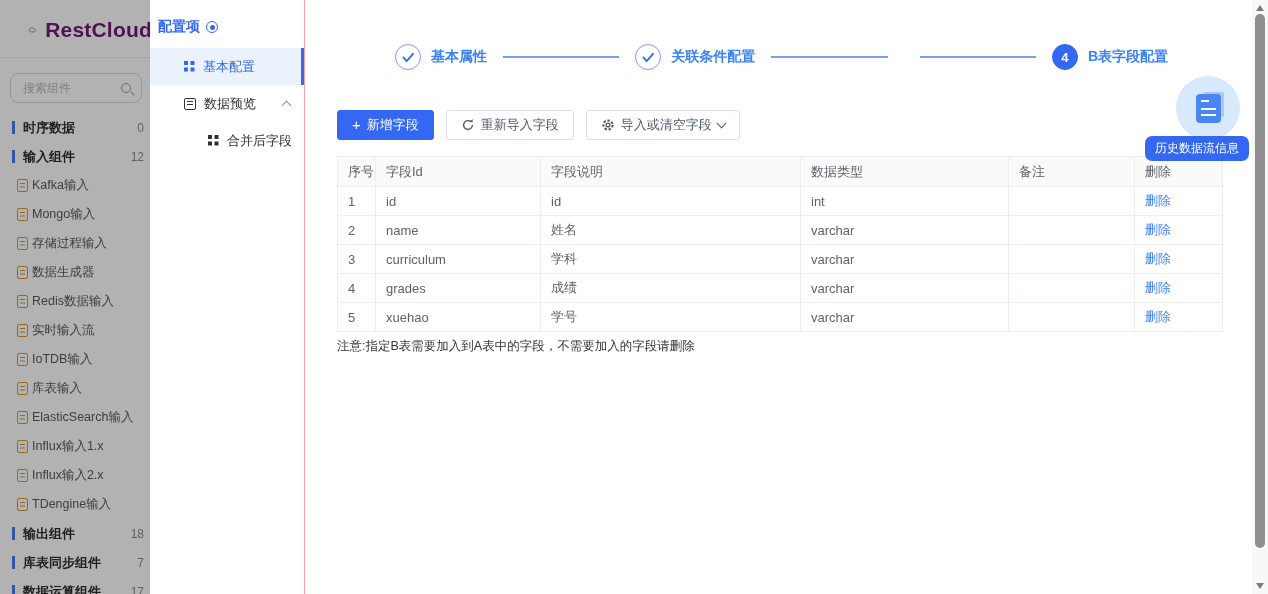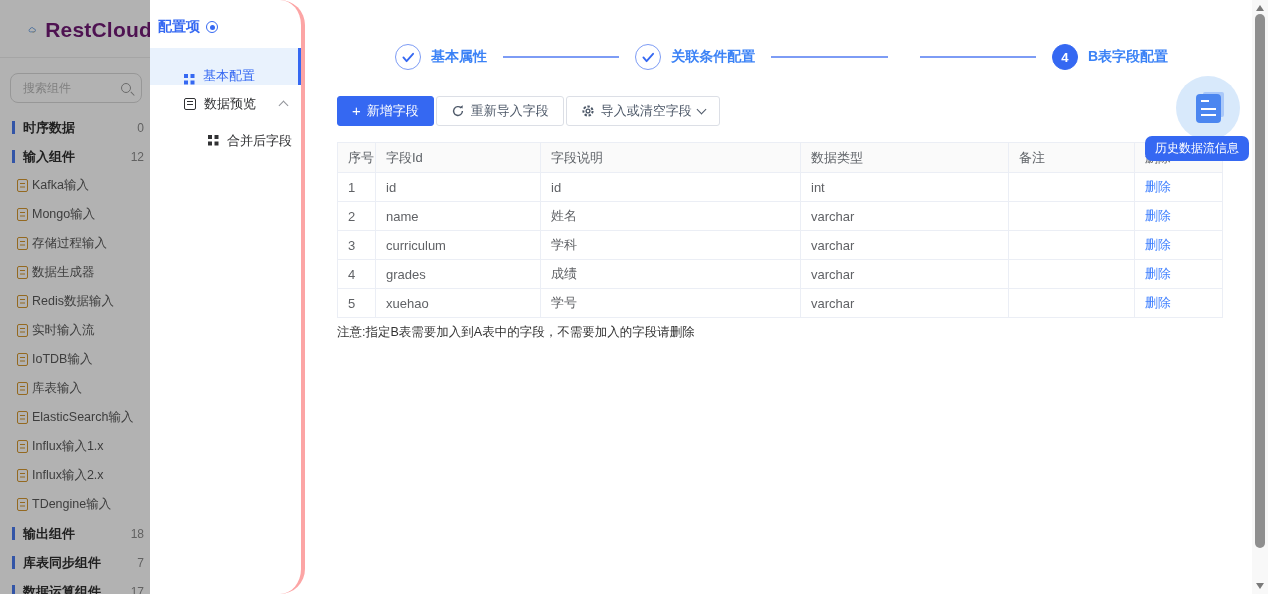--- a/index.html
+++ b/index.html
@@ -29,28 +29,28 @@
   .doc-icon::before{content:"";position:absolute;left:2px;right:2px;top:2.5px;height:1.3px;background:#d4972f;
     box-shadow:0 3.5px 0 #d4972f;}
 
   
   .backdrop{position:absolute;inset:0;background:rgba(0,0,0,.30);z-index:2;}
 
   
   .drawer{position:absolute;left:150px;top:0;right:0;bottom:0;background:#fff;z-index:3;display:flex;}
 
   
-  .cfg-panel{width:155px;flex:none;border-right:4px solid #fca5a5;box-sizing:border-box;padding-top:18px;border-radius:25px;}
+  .cfg-panel{width:155px;flex:none;border-right:1px solid #fca5a5;box-sizing:border-box;padding-top:18px;}
   .cfg-title{display:flex;align-items:center;gap:6px;padding-left:8px;color:#3568f2;font-size:14px;font-weight:700;}
   .target-icon{width:12px;height:12px;border:1.3px solid #3568f2;border-radius:50%;position:relative;flex:none;box-sizing:border-box;}
   .target-icon::before{content:"";position:absolute;inset:2.5px;background:#3568f2;border-radius:50%;}
   .cfg-items{margin-top:12px;}
   .cfg-item{height:37px;display:flex;align-items:center;gap:8px;padding-left:34px;font-size:13px;color:#303133;
     box-sizing:border-box;cursor:pointer;}
-  .cfg-item.active{background:#e9f2fd;color:#3568f2;border-right:3px solid #3568f2;align-items:flex-end;}
+  .cfg-item.active{background:#e9f2fd;color:#3568f2;border-right:3px solid #3568f2;}
   .cfg-item.sub{padding-left:58px;}
   .grid-icon{width:11px;height:11px;position:relative;flex:none;}
   .grid-icon::before{content:"";position:absolute;width:4px;height:4px;left:0;top:0;background:currentColor;
     box-shadow:6.5px 0 0 currentColor,0 6.5px 0 currentColor,6.5px 6.5px 0 currentColor;}
   .list-icon{width:12px;height:12px;border:1.2px solid currentColor;border-radius:2px;position:relative;flex:none;box-sizing:border-box;}
   .list-icon::before{content:"";position:absolute;left:2px;right:2px;top:2.5px;height:1.2px;background:currentColor;
     box-shadow:0 3px 0 currentColor;}
   .chev-up{width:6px;height:6px;border-left:1.4px solid #909399;border-top:1.4px solid #909399;
     transform:rotate(45deg);margin:3px 14px 0 auto;}
 
@@ -58,21 +58,21 @@
   .main{flex:1;position:relative;box-sizing:border-box;}
 
   .stepper{display:flex;align-items:center;margin:44px 100px 0 90px;}
   .step{display:flex;align-items:center;gap:10px;flex:none;}
   .step-circle{width:26px;height:26px;border-radius:50%;border:1px solid #7d9cf5;box-sizing:border-box;
     display:flex;align-items:center;justify-content:center;background:#fff;flex:none;}
   .step-circle.current{background:#3568f2;border-color:#3568f2;color:#fff;font-size:13px;font-weight:700;}
   .step-label{font-size:14px;font-weight:700;color:#3b82f6;white-space:nowrap;}
   .step-line{flex:1;height:1.6px;background:#7d9cf5;margin:0 16px;}
 
-  .toolbar{display:flex;gap:2px;margin:26px 0 0 32px;}
+  .toolbar{display:flex;gap:12px;margin:40px 0 0 32px;}
   .btn{display:inline-flex;align-items:center;gap:6px;height:30px;padding:0 14px;border-radius:3px;
     font-size:13px;cursor:pointer;box-sizing:border-box;border:1px solid #dcdfe6;background:#fff;color:#4e5969;}
   .btn.primary{background:#3568f2;border-color:#3568f2;color:#fff;}
   .plus-icon::before{content:"+";font-size:15px;line-height:1;}
   .chev-down{width:6px;height:6px;border-right:1.4px solid #4e5969;border-bottom:1.4px solid #4e5969;
     transform:rotate(45deg);margin-top:-3px;}
 
   .table-wrap{margin:16px 0 0 32px;width:885px;}
   table.fields{border-collapse:collapse;table-layout:fixed;width:885px;font-size:13px;color:#606266;}
   table.fields th{background:#fafafa;font-weight:400;color:#5f6368;text-align:left;height:29px;

